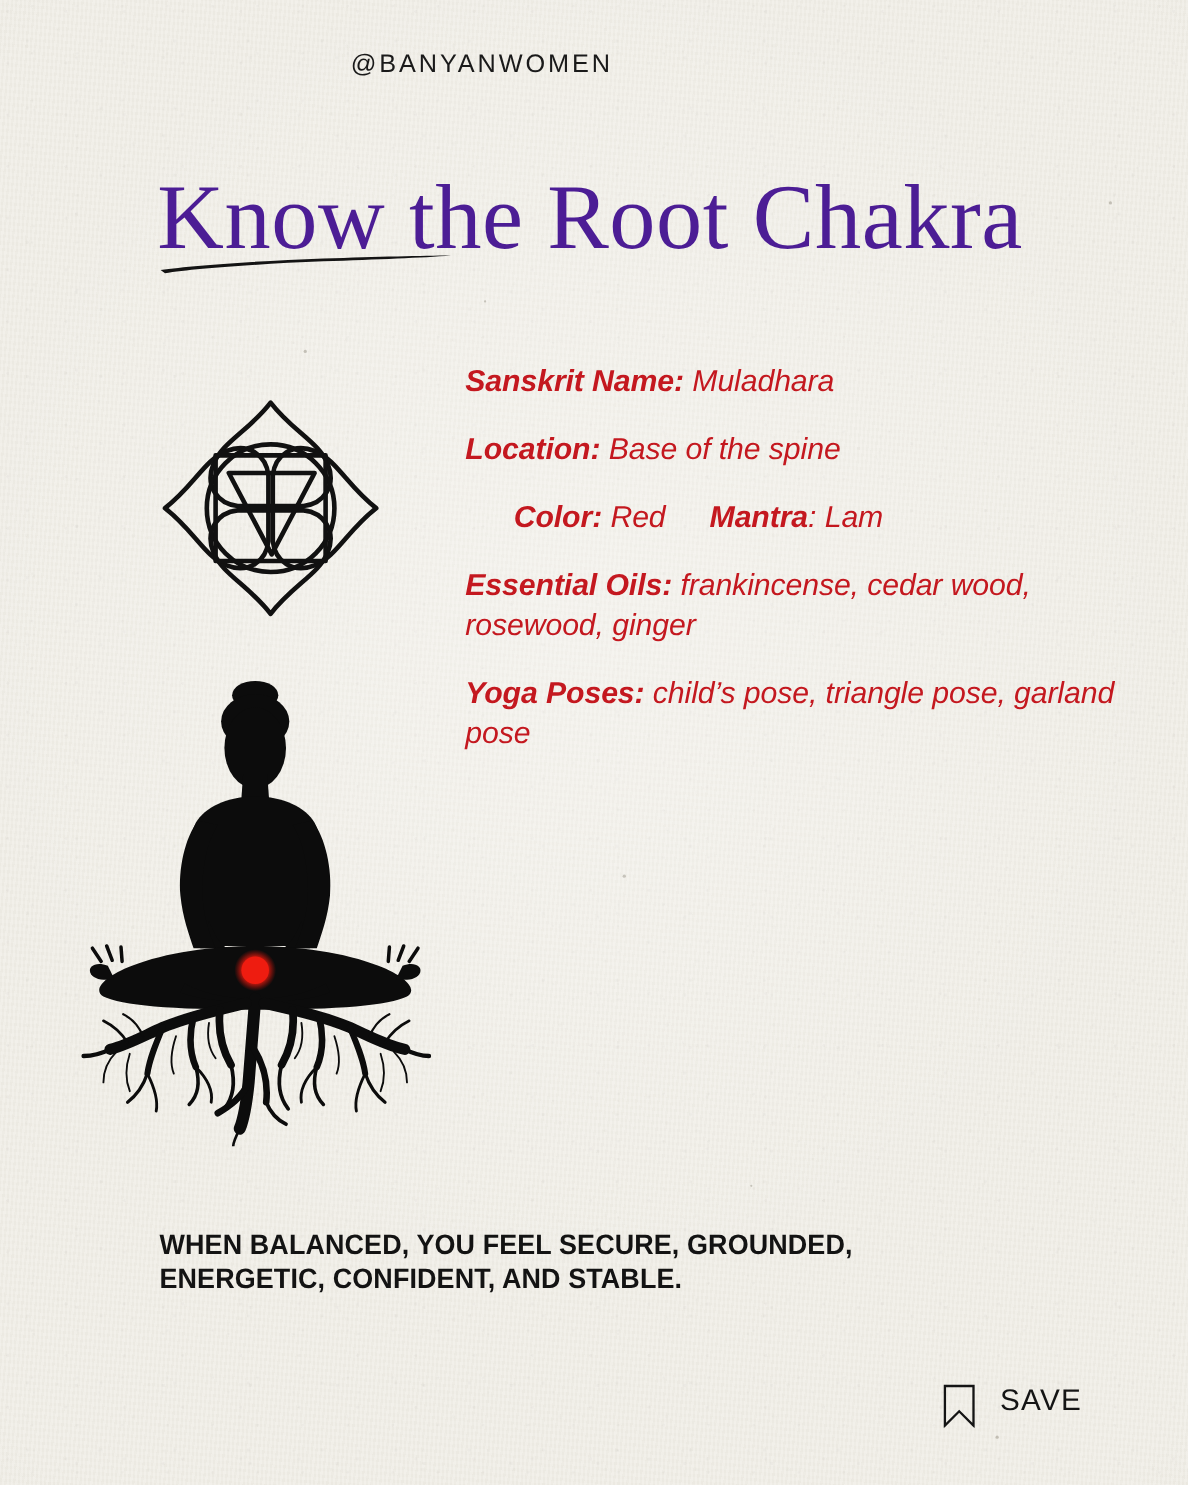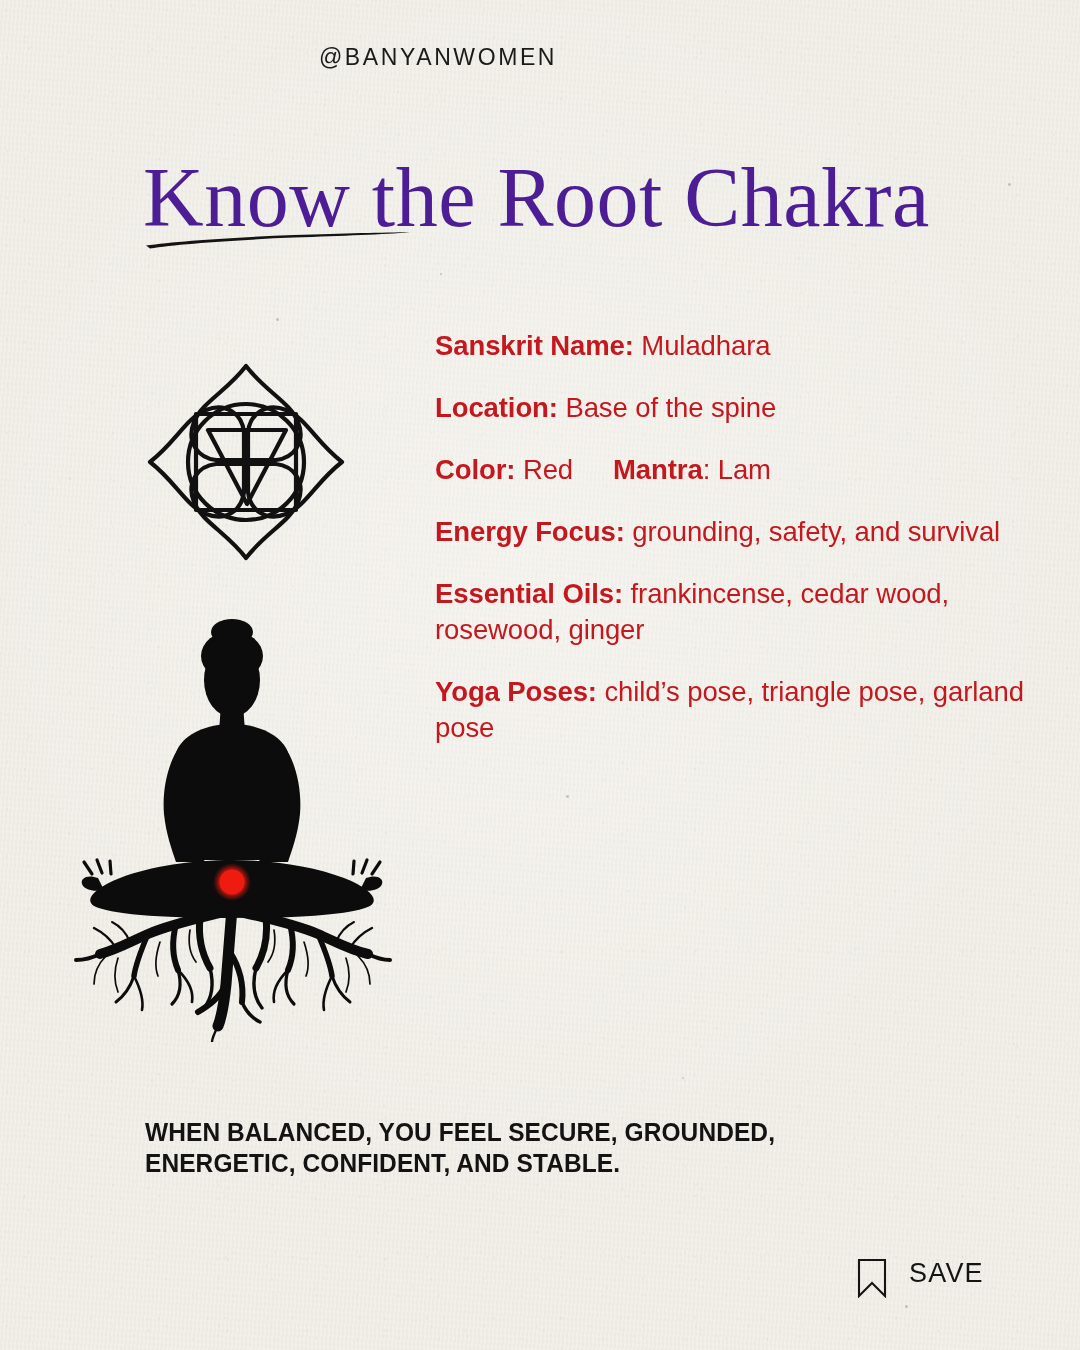--- a/index.html
+++ b/index.html
@@ -111,36 +111,38 @@
     top: 612px;
     left: 72px;
     width: 320px;
     height: 430px;
   }
 
   
   .info-list {
     position: absolute;
     top: 328px;
-    left: 435px;
+    left: 423px;
     width: 600px;
+    font-style: italic;
   }
   .info-row {
     color: #c4181f;
     font-size: 27.5px;
     line-height: 36px;
     margin-bottom: 26px;
     letter-spacing: -0.1px;
   }
   .info-row:last-child { margin-bottom: 0; }
   .info-row b {
     font-weight: 700;
   }
   .info-row.pair {
     display: block;
+    margin-left: 44px;
   }
   .pair-gap { display: inline-block; width: 40px; }
 
   
   .statement {
     position: absolute;
     top: 1117px;
     left: 145px;
     width: 760px;
     color: #131313;
@@ -325,23 +327,20 @@
     </div>
 
     <div class="info-row">
       <b>Location:</b><span> Base of the spine</span>
     </div>
 
     <div class="info-row pair">
       <b>Color:</b><span> Red</span><span class="pair-gap"></span><b>Mantra</b><span>: Lam</span>
     </div>
 
-    <div class="info-row">
-      <b>Energy Focus:</b><span> grounding, safety, and survival</span>
-    </div>
 
 
     <div class="info-row">
       <b>Essential Oils:</b><span> frankincense, cedar wood, rosewood, ginger</span>
     </div>
 
     <div class="info-row">
       <b>Yoga Poses:</b><span> child’s pose, triangle pose, garland pose</span>
     </div>
 

